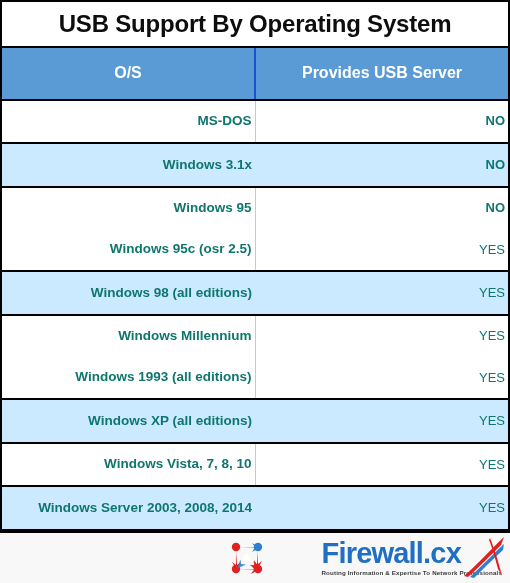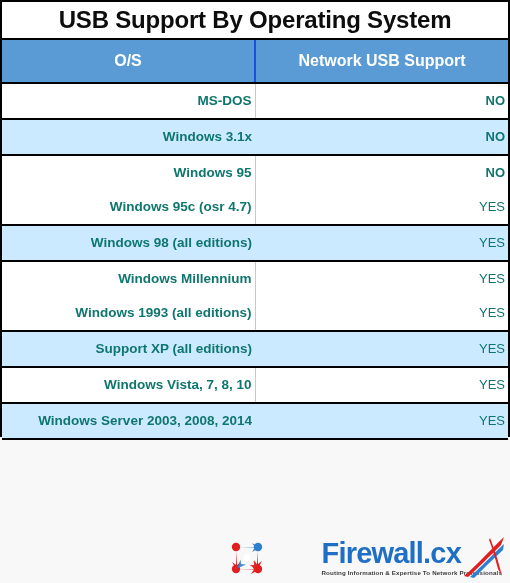--- a/index.html
+++ b/index.html
@@ -18,21 +18,21 @@
     height: 583px;
     position: relative;
     background: #f8f8f8;
     box-sizing: border-box;
   }
   .table-wrap {
     position: absolute;
     left: 0;
     top: 0;
     width: 510px;
-    height: 437px;
+    height: 533px;
     box-sizing: border-box;
     border: 2px solid #000000;
     border-top: 2px solid #000000;
     background: #ffffff;
   }
   table.usb-table {
     width: 100%;
     height: 100%;
     border-collapse: collapse;
     table-layout: fixed;
@@ -169,52 +169,52 @@
 <div class="sheet">
 
   <div class="table-wrap">
     <table class="usb-table">
       <tbody>
         <tr class="title-row">
           <td colspan="2">USB Support By Operating System</td>
         </tr>
         <tr class="head-row">
           <td class="col-os" style="width:266px;">O/S</td>
-          <td>Network USB Support</td>
+          <td>Provides USB Server</td>
         </tr>
       <tr class="data-row plain">
             <td class="col-os" style="width: 266px;">MS-DOS</td>
             <td class="col-support support-no">NO</td>
           </tr>
           <tr class="data-row alt">
             <td class="col-os" style="width: 266px;">Windows 3.1x</td>
             <td class="col-support support-no">NO</td>
           </tr>
           <tr class="data-row plain">
             <td class="col-os" style="width: 266px;">Windows 95</td>
             <td class="col-support support-no">NO</td>
           </tr>
           <tr class="data-row plain">
-            <td class="col-os" style="width: 266px;">Windows 95c (osr 4.7)</td>
+            <td class="col-os" style="width: 266px;">Windows 95c (osr 2.5)</td>
             <td class="col-support support-yes">YES</td>
           </tr>
           <tr class="data-row alt">
             <td class="col-os" style="width: 266px;">Windows 98 (all editions)</td>
             <td class="col-support support-yes">YES</td>
           </tr>
           <tr class="data-row plain">
             <td class="col-os" style="width: 266px;">Windows Millennium</td>
             <td class="col-support support-yes">YES</td>
           </tr>
           <tr class="data-row plain">
             <td class="col-os" style="width: 266px;">Windows 1993 (all editions)</td>
             <td class="col-support support-yes">YES</td>
           </tr>
           <tr class="data-row alt">
-            <td class="col-os" style="width: 266px;">Support XP (all editions)</td>
+            <td class="col-os" style="width: 266px;">Windows XP (all editions)</td>
             <td class="col-support support-yes">YES</td>
           </tr>
           <tr class="data-row plain">
             <td class="col-os" style="width: 266px;">Windows Vista, 7, 8, 10</td>
             <td class="col-support support-yes">YES</td>
           </tr>
           <tr class="data-row alt">
             <td class="col-os" style="width: 266px;">Windows Server 2003, 2008, 2014</td>
             <td class="col-support support-yes">YES</td>
           </tr>

